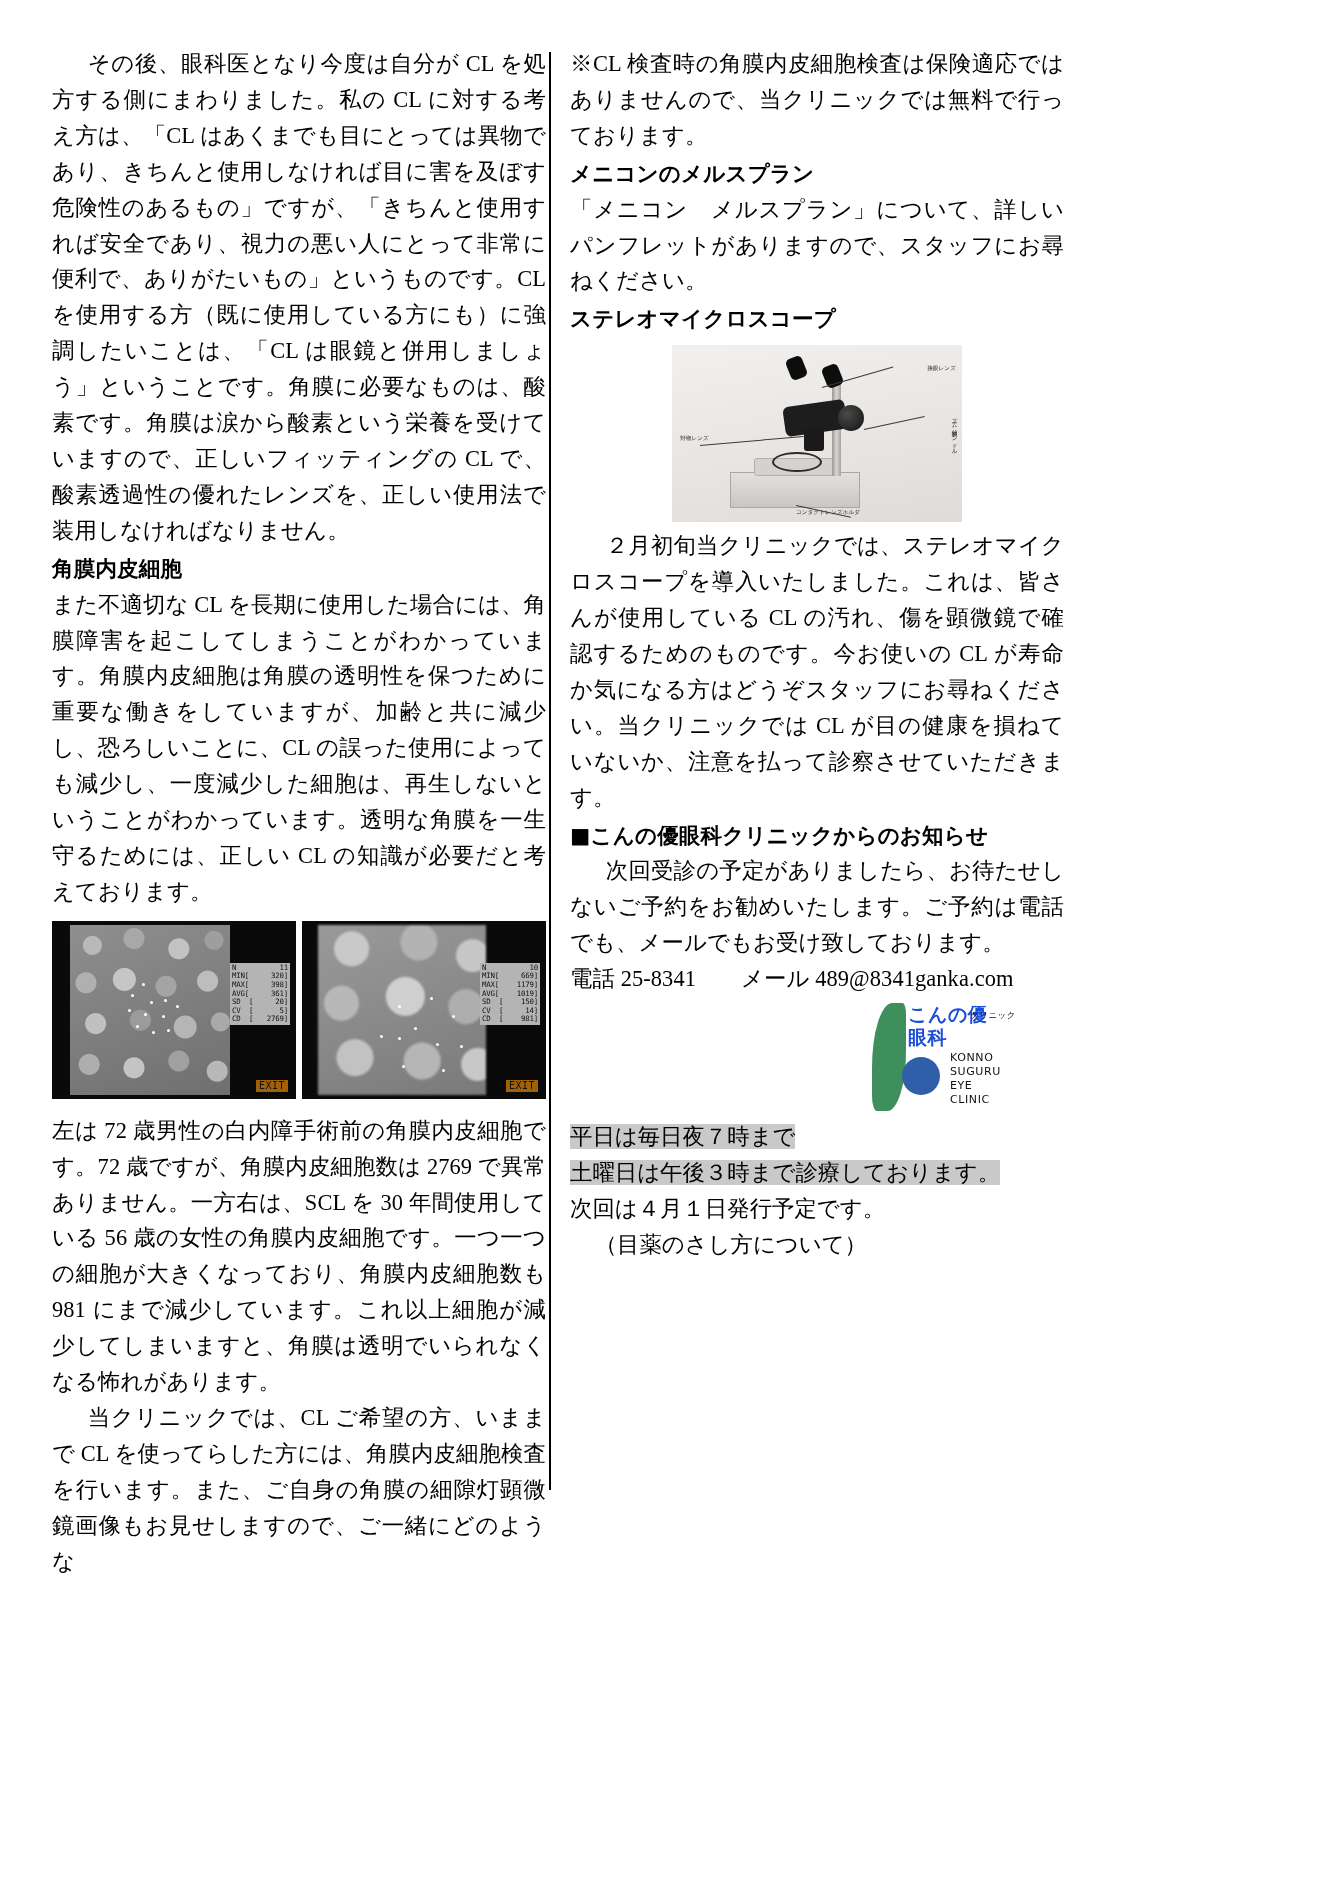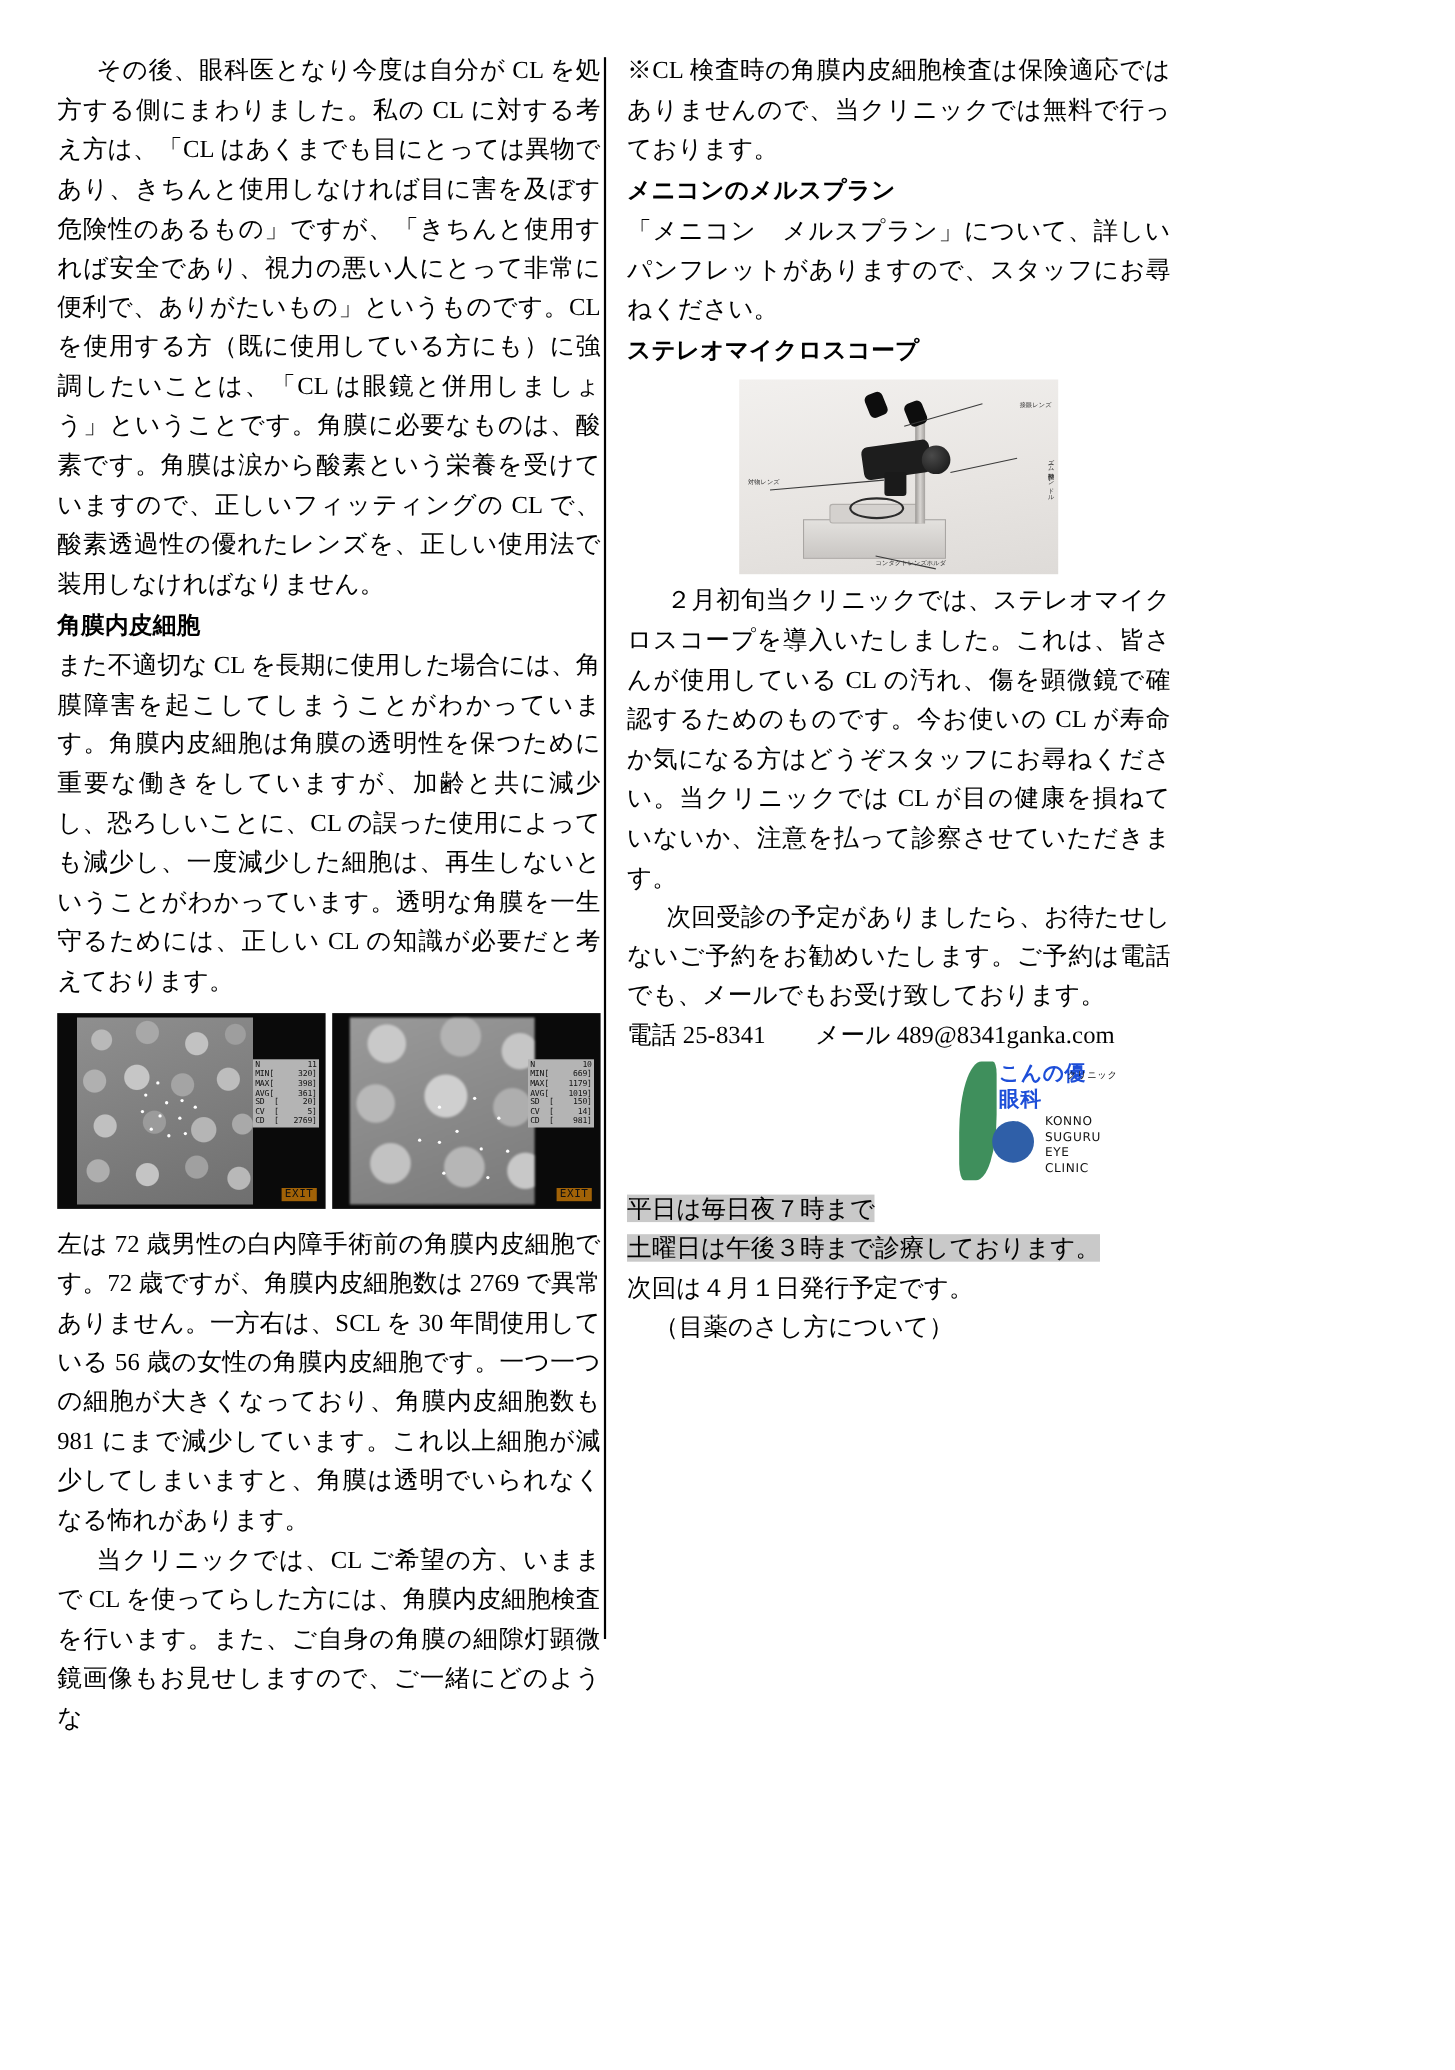--- a/index.html
+++ b/index.html
@@ -364,20 +364,21 @@
 
         <span class="scope-label lbl-eyepiece">接眼レンズ</span>
         <span class="scope-label lbl-zoom">ズーム調整ハンドル</span>
         <span class="scope-label lbl-objective">対物レンズ</span>
         <span class="scope-label lbl-contact">コンタクトレンズホルダ</span>
       </div>
     </div>
 
     <p class="body indent">２月初旬当クリニックでは、ステレオマイクロスコープを導入いたしました。これは、皆さんが使用している CL の汚れ、傷を顕微鏡で確認するためのものです。今お使いの CL が寿命か気になる方はどうぞスタッフにお尋ねください。当クリニックでは CL が目の健康を損ねていないか、注意を払って診察させていただきます。</p>
 
+    <h3 class="head">■こんの優眼科クリニックからのお知らせ</h3>
 
     <p class="body indent">次回受診の予定がありましたら、お待たせしないご予約をお勧めいたします。ご予約は電話でも、メールでもお受け致しております。</p>
 
     <p class="body">電話 25-8341　　メール 489@8341ganka.com</p>
 
     <div class="logo-wrap">
       <div class="logo">
         <div class="swoosh"></div>
         <div class="dot"></div>
         <div class="jp-main">

